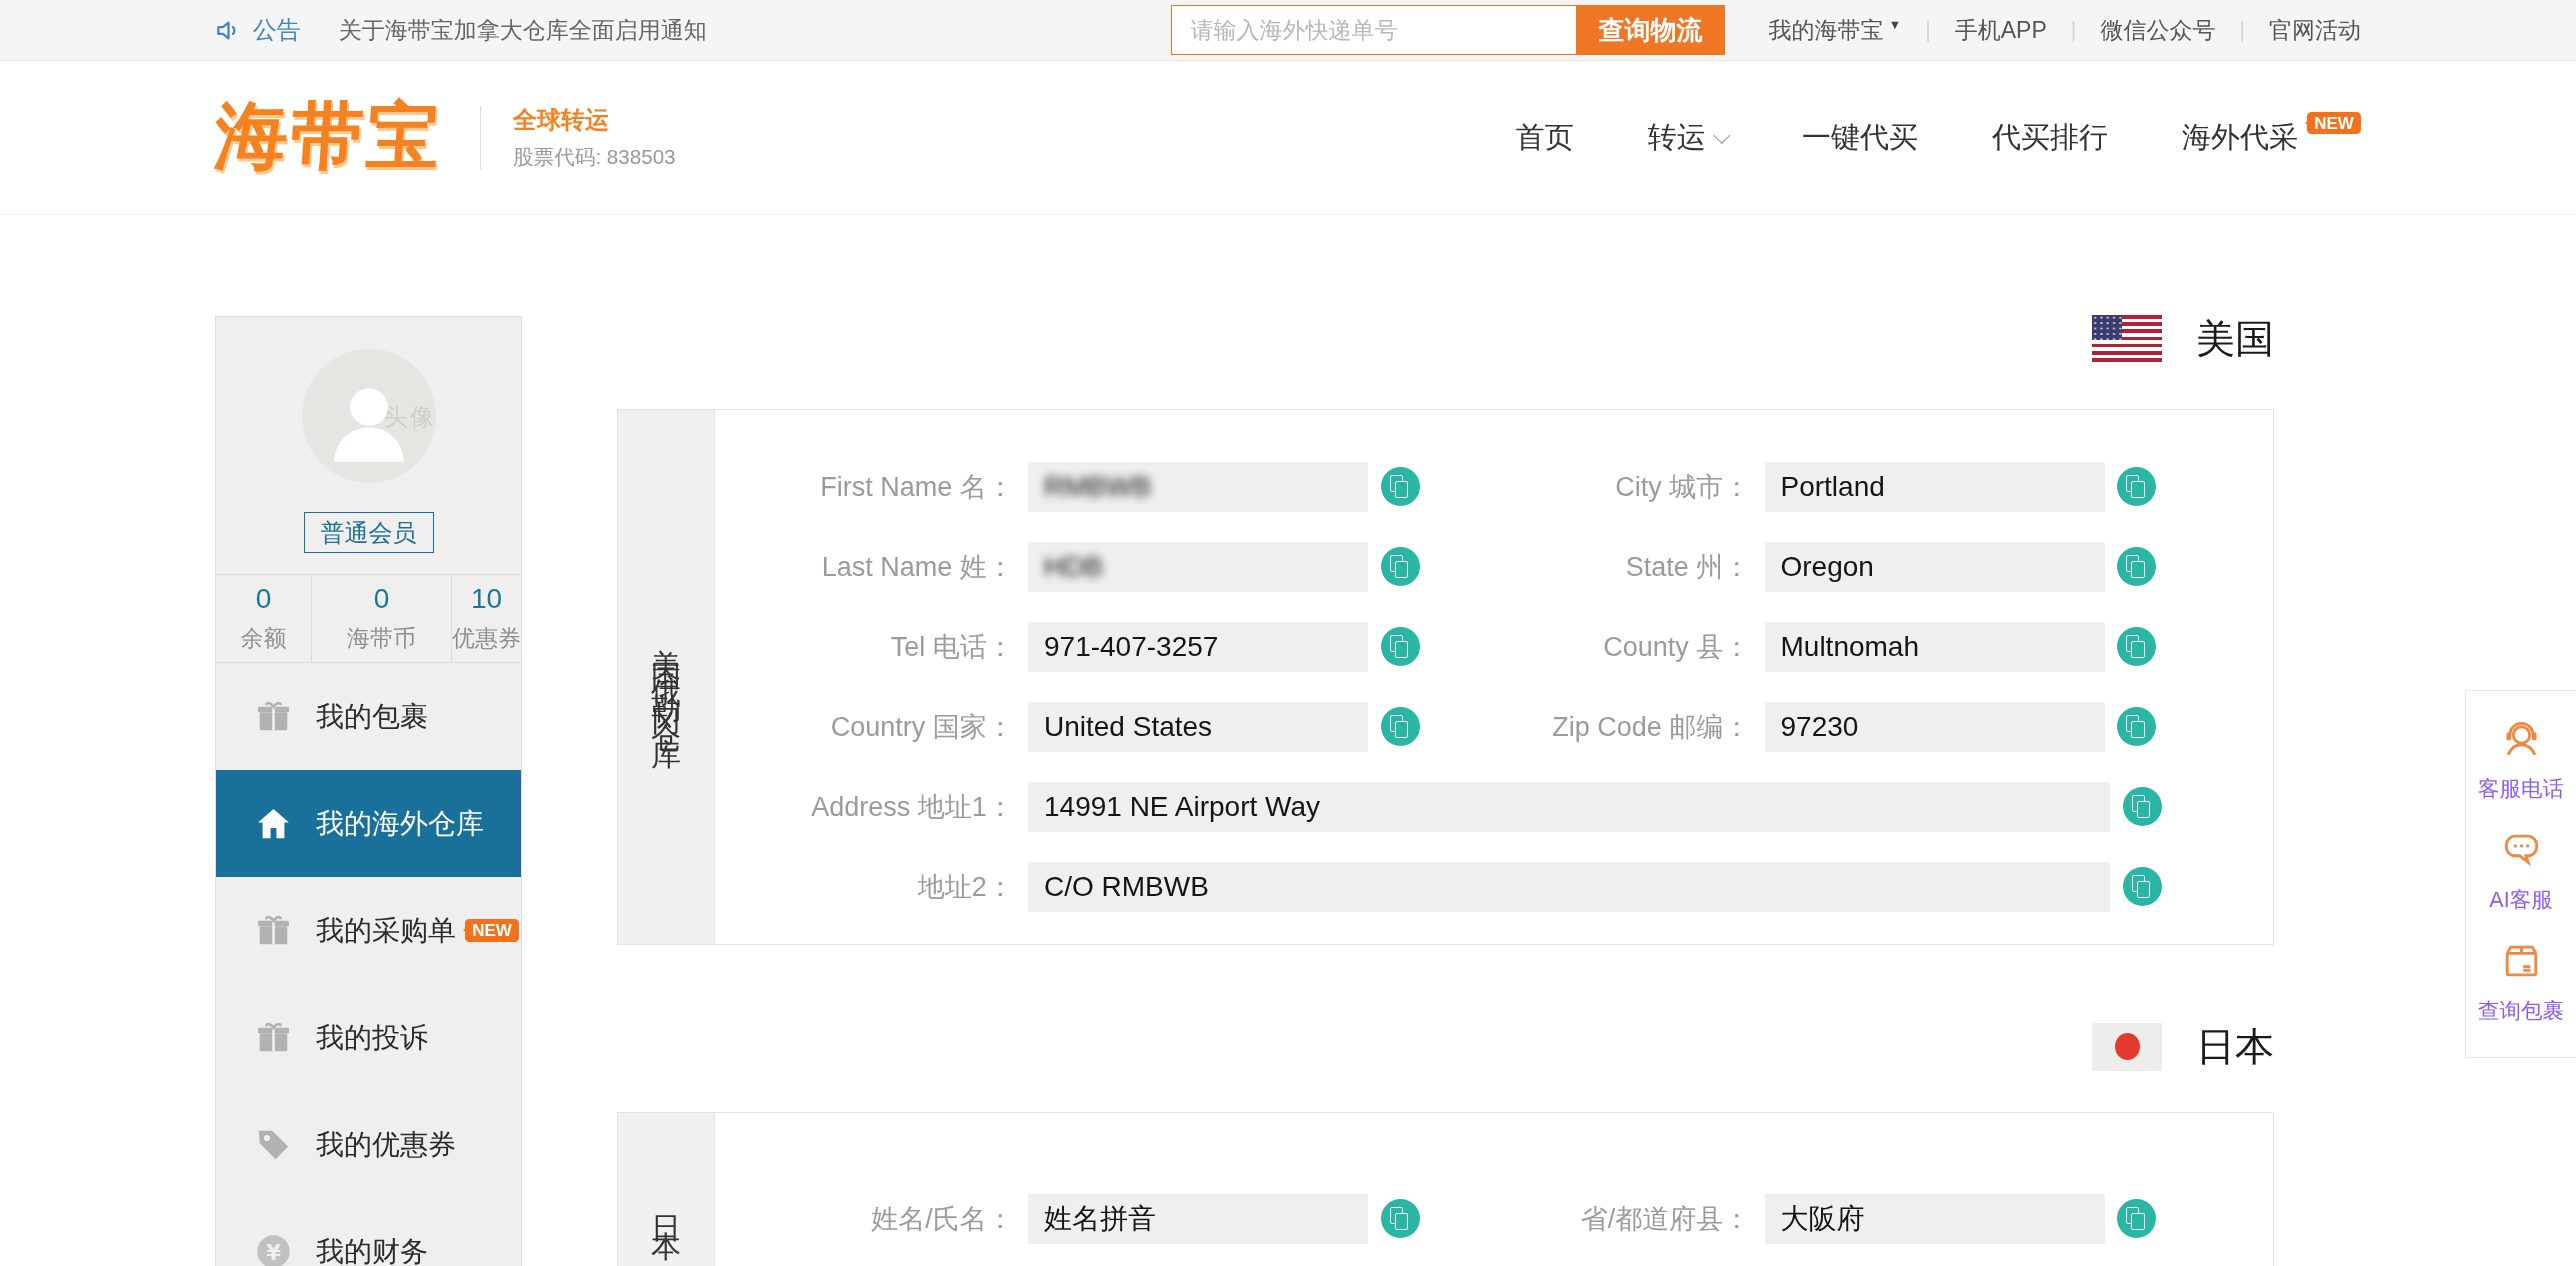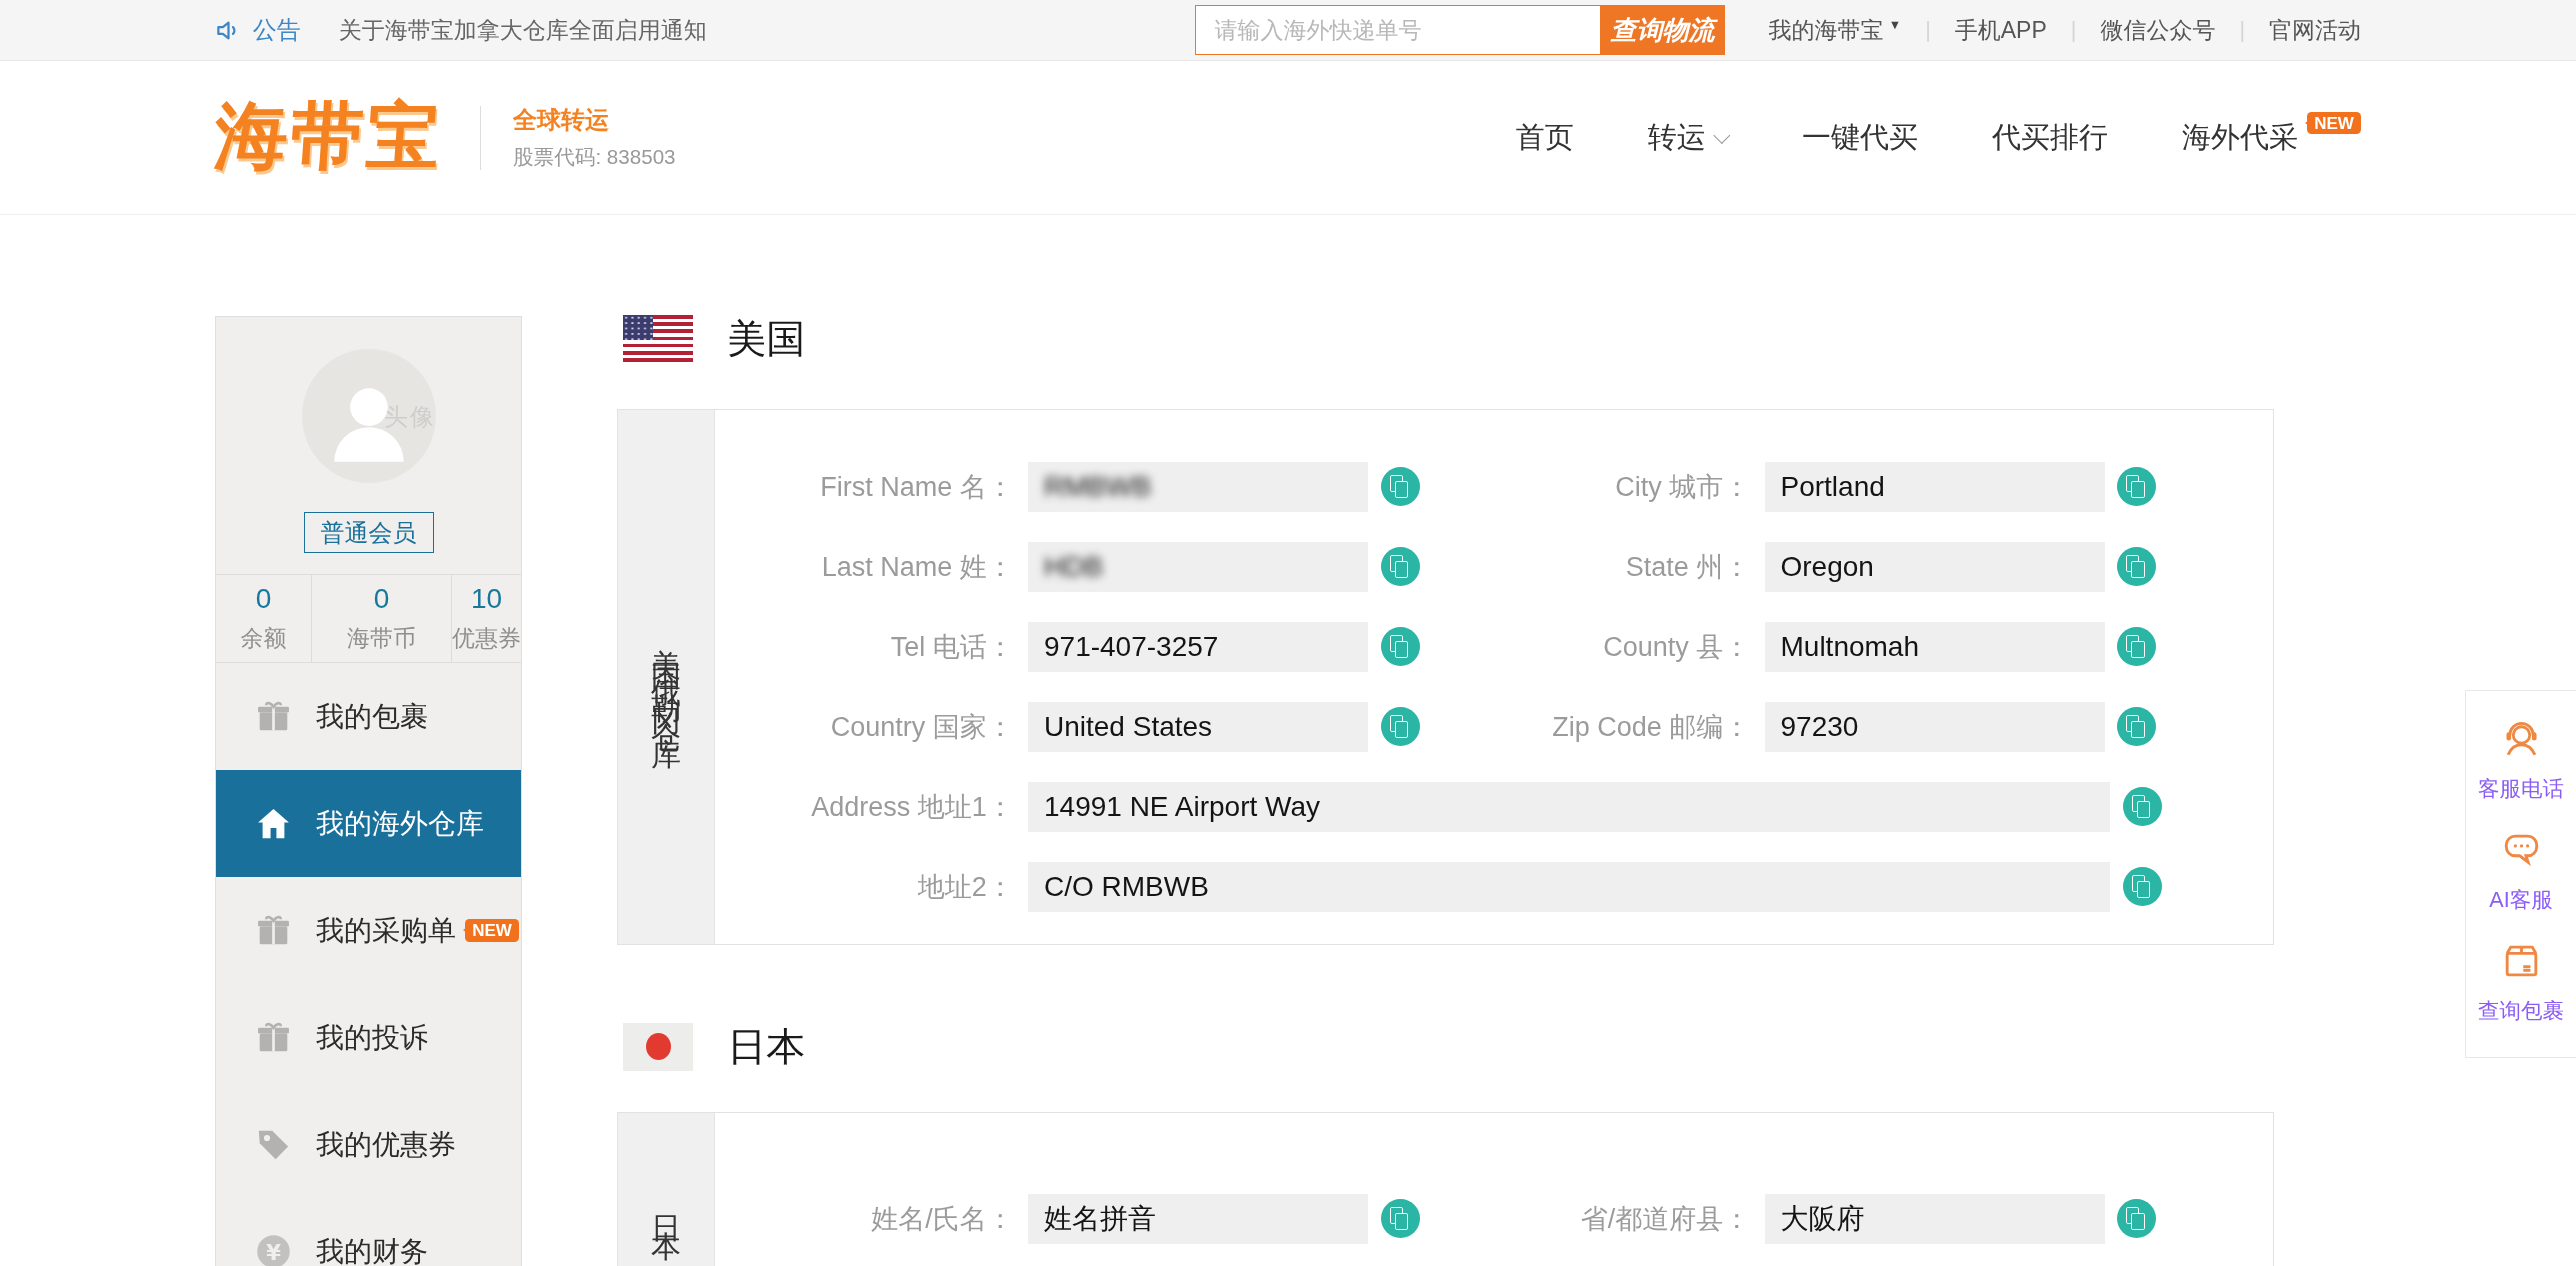--- a/index.html
+++ b/index.html
@@ -9,22 +9,22 @@
   
   .topbar { height:61px; background:#f5f5f5; border-bottom:0.9px solid #e7e7e7;
     display:flex; align-items:center; padding:0 215px; }
   .tb-left { display:flex; align-items:center; }
   .tb-announce-label { color:#3e86c6; font-size:24px; margin-left:10.7px; cursor:pointer; }
   .tb-notice { color:#666; font-size:23px; margin-left:38px; cursor:pointer; }
   .searchbox { margin-left:auto; display:flex; border:1.8px solid #ee7625; height:50px; background:#fff; }
   .searchbox input { width:404px; border:none; outline:none; padding:0 18px; font-size:23px;
     color:#3b82f6; background:#fff; font-family:inherit; }
   .searchbox input::placeholder { color:#b8b8b8; }
-  .searchbox button { width:124px; background:#ee7625; color:#fff; border:none;
-    font-size:26px; font-weight:600; cursor:pointer; font-family:inherit;font-style:italic; }
+  .searchbox button { width:148px; background:#ee7625; color:#fff; border:none;
+    font-size:26px; font-weight:600; cursor:pointer; font-family:inherit; }
   .tb-links { display:flex; align-items:center; margin-left:43px; }
   .tb-link { color:#555; font-size:23px; cursor:pointer; white-space:nowrap; }
   .tb-caret { font-size:12.5px; color:#444; vertical-align:9px; margin-left:5.4px; }
   .tb-sep { color:#d5d5d5; margin:0 24px; font-size:21.5px; }
 
   
   .header { height:154px; background:#fff; border-bottom:0.9px solid #efefef;
     display:flex; align-items:center; padding:0 215px; }
   .logo { font-size:73px; font-weight:bold; color:#f58220; letter-spacing:2.7px;
     transform:skewX(-4deg); text-shadow:1.8px 2.7px 0 #fbc98e; cursor:pointer; }
@@ -60,21 +60,21 @@
   .stat:last-child { border-right:none; }
   .stat .v { color:#17789c; font-size:28px; }
   .stat .l { color:#8f8f8f; font-size:23px; margin-top:7.2px; white-space:nowrap; }
   .menu-item { height:107px; display:flex; align-items:center; padding-left:38px;
     font-size:28px; color:#2b2b2b; cursor:pointer; }
   .menu-item .mi { width:39px; margin-right:23px; display:flex; flex:none; }
   .menu-item.active { background:#19709a; color:#fff; }
 
   
   .main { position:absolute; left:617px; top:295px; width:1657px; }
-  .sec-head { display:flex; align-items:center; margin-top:19.7px; height:48px; }
+  .sec-head { display:flex; align-items:center; margin-top:19.7px; height:48px;justify-content:flex-end; }
   .sec-head.jp { margin-top:78px; }
   .flag-us { width:70px; height:47px; margin-left:6.3px;
     background:repeating-linear-gradient(#b22234 0 3.6px,#fff 3.6px 7.2px); position:relative; flex:none; }
   .flag-us::after { content:""; position:absolute; left:0; top:0; width:29.5px; height:25px;
     background:#3c3b6e;
     background-image:radial-gradient(#cdd0e8 0.9px, transparent 1.3px); background-size:6.3px 5.4px; }
   .flag-jp { width:70px; height:48px; margin-left:6.3px; background:#ededeb; position:relative; flex:none; }
   .flag-jp::after { content:""; position:absolute; left:50%; top:50%; width:25px; height:27px;
     margin:-13.4px 0 0 -12.5px; border-radius:50%; background:#e23a30; }
   .sec-title { font-size:39px; color:#1a1a1a; margin-left:34px; }

